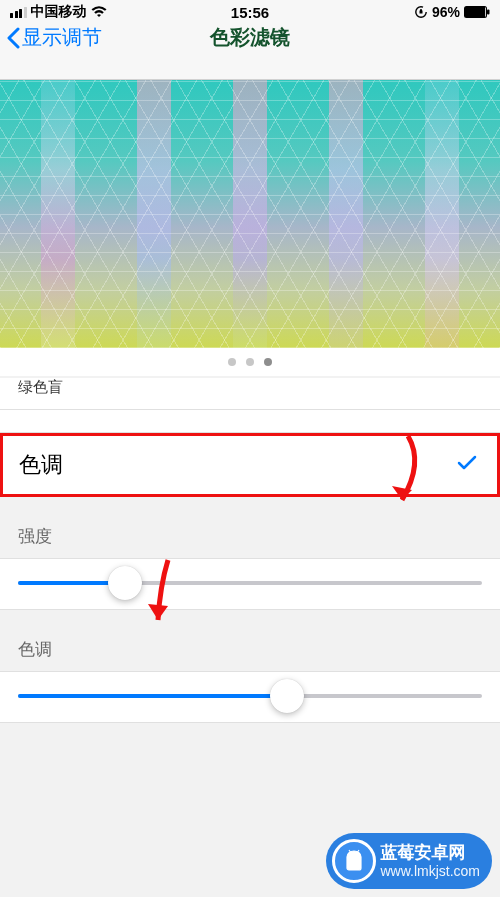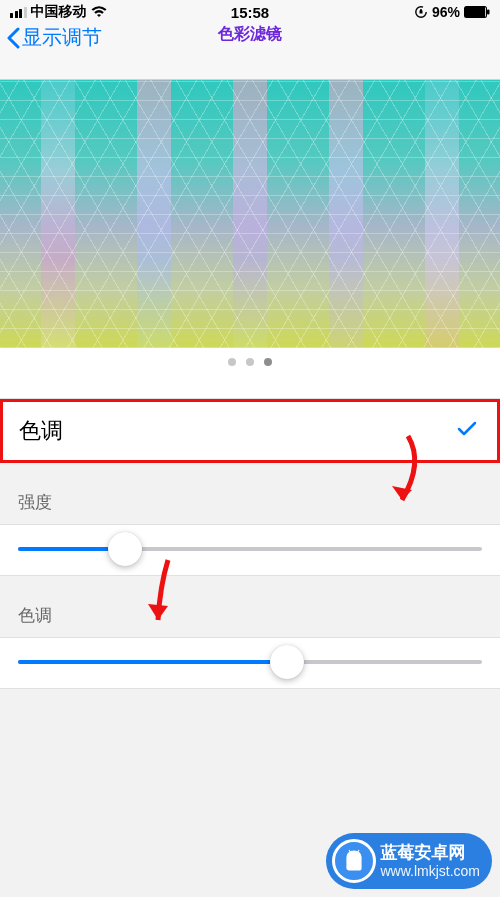--- a/index.html
+++ b/index.html
@@ -10,21 +10,21 @@
     .status-center { position: absolute; left: 50%; transform: translateX(-50%); font-size: 15px; }
     .signal-bars { display: flex; gap: 1.5px; align-items: flex-end; }
     .signal-bars span { width: 3px; background: #000; border-radius: .5px; }
     .signal-bars span:nth-child(1){height:5px;} .signal-bars span:nth-child(2){height:7px;}
     .signal-bars span:nth-child(3){height:9px;} .signal-bars span:nth-child(4){height:11px; background:#ccc;}
     .wifi-icon svg, .lock-icon svg, .battery-icon svg { display:block; }
 
     .nav-bar { height: 56px; background: #f7f7f7; border-bottom: 1px solid #d1d1d1; display: flex; justify-content: center; position: relative; }
     .nav-back { position: absolute; left: 6px; display: flex; align-items: center; color: #007aff; font-size: 20px; }
     .nav-back svg { margin-right: 2px; }
-    .nav-title { font-size: 16px; font-weight: 600; color: #6d28d9; }
+    .nav-title { font-size: 20px; font-weight: 600; color: #14532d; }
 
     .preview { width: 100%; height: 268px; background: linear-gradient(180deg, #2fc8be 0%, #55c9c0 30%, #a7b6c9 55%, #c2cea1 78%, #cdd955 100%); position: relative; overflow: hidden; }
     .hex-overlay { position:absolute; inset:0; background-image:
       repeating-linear-gradient(60deg, rgba(255,255,255,.35) 0 1px, transparent 1px 22px),
       repeating-linear-gradient(-60deg, rgba(255,255,255,.35) 0 1px, transparent 1px 22px),
       repeating-linear-gradient(0deg, rgba(255,255,255,.35) 0 1px, transparent 1px 19px);
       opacity:.8; }
     .stripes { position:absolute; inset:0; display:flex; justify-content:space-around; padding:0 10px; }
     .stripe { width: 34px; height: 100%; opacity:.55; }
     .stripe.s1{ background: linear-gradient(180deg,#5eced2,#c7d3e8,#d39ad4,#d9e38b);} 
@@ -75,21 +75,21 @@
         <span></span>
         <span></span>
       </span>
     <span>中国移动</span>
     <span class="wifi-icon">
       <svg width="16" height="12" viewBox="0 0 16 12">
           <path d="M8 11 L6 9 Q8 7.5 10 9 Z M3.2 6.2 Q8 2 12.8 6.2 L11.2 7.8 Q8 5 4.8 7.8 Z M.5 3.3 Q8 -3 15.5 3.3 L14 4.8 Q8 -0.5 2 4.8 Z" fill="#000"></path>
         </svg>
     </span>
   </div>
-  <div class="status-center">15:58</div>
+  <div class="status-center">15:56</div>
   <div class="status-right">
     <span class="lock-icon">
       <svg width="14" height="14" viewBox="0 0 14 14">
           <circle cx="7" cy="7" r="5.2" stroke="#000" stroke-width="1.4" fill="none" stroke-dasharray="26 6"></circle>
           <path d="M6 5.5 V5 a1 1 0 0 1 2 0 v.5 h.5 v3 h-3 v-3 Z" fill="#000"></path>
         </svg>
     </span>
     <span>96%</span>
     <span class="battery-icon">
       <svg width="26" height="12" viewBox="0 0 26 12">
@@ -122,20 +122,23 @@
   <div class="hex-overlay"></div>
 </div>
 
 <div class="page-dots">
   <span class="dot"></span>
   <span class="dot"></span>
   <span class="dot active"></span>
 </div>
 
 <div class="list">
+  <div class="list-item partial-top">
+    <div class="item-sub">绿色盲</div>
+  </div>
   <div class="list-item">
   </div>
   <div class="list-item selected">
     <div class="item-title">色调</div>
     <span class="check">
       <svg width="20" height="16" viewBox="0 0 20 16">
           <path d="M2 8 L7 13 L18 2" stroke="#007aff" stroke-width="2.5" fill="none" stroke-linecap="round" stroke-linejoin="round"></path>
         </svg>
     </span>
   </div>

